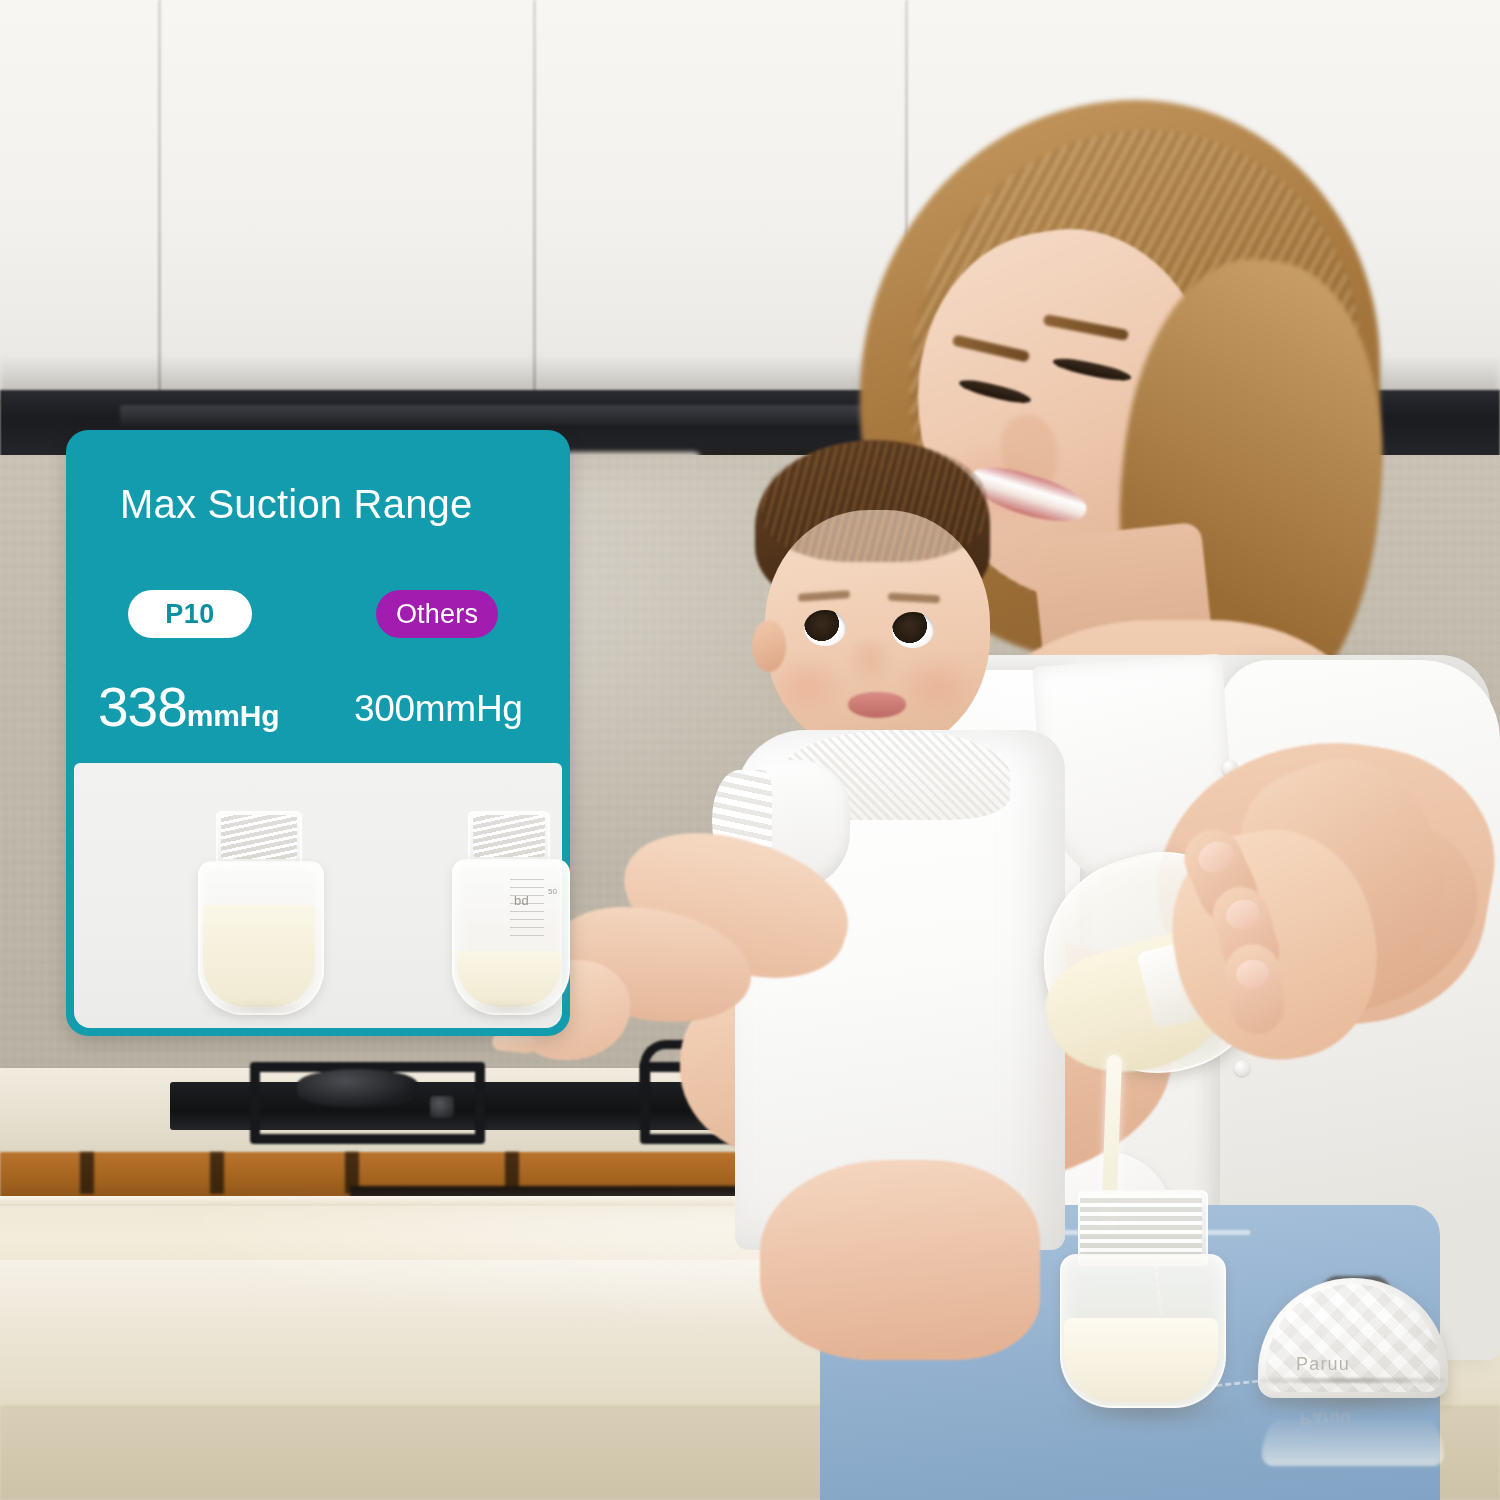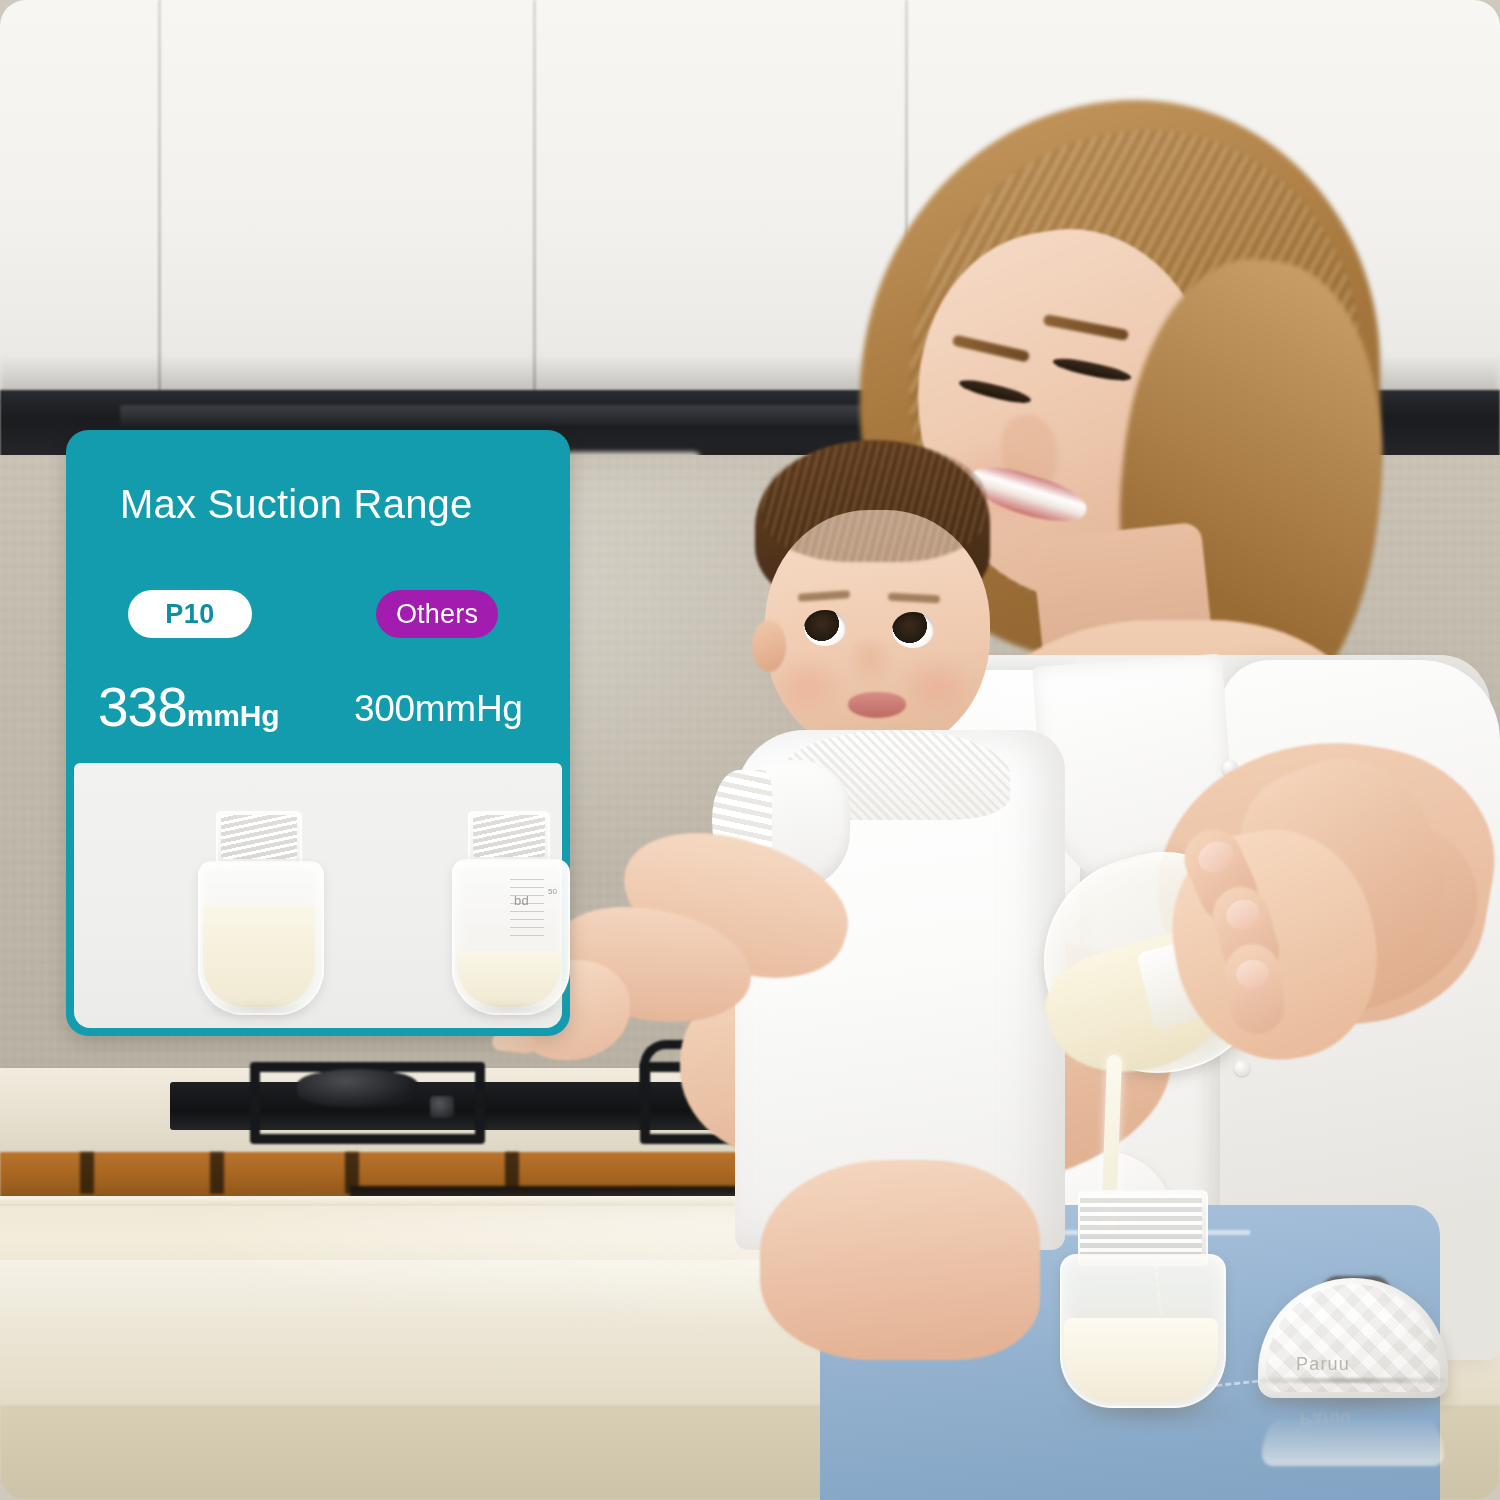--- a/index.html
+++ b/index.html
@@ -6,21 +6,21 @@
   body{font-family:"Liberation Sans", sans-serif;}
 
   #stage{
     position:relative;
     width:1500px;height:1500px;
     overflow:hidden;
     background:#cfc9be;
   }
 
   
-  .scene{position:absolute;inset:0;overflow:hidden;border-radius:26px;}
+  .scene{position:absolute;inset:0;overflow:hidden;}
 
   
   .cabinets{
     position:absolute;left:0;top:0;width:1500px;height:400px;
     background:
       linear-gradient(180deg,#f7f6f3 0%,#f2f1ee 55%,#e9e7e3 100%);
   }
   .cab-seam{
     position:absolute;top:0;width:3px;height:400px;
     background:linear-gradient(180deg,rgba(150,148,142,.30),rgba(150,148,142,.55));

